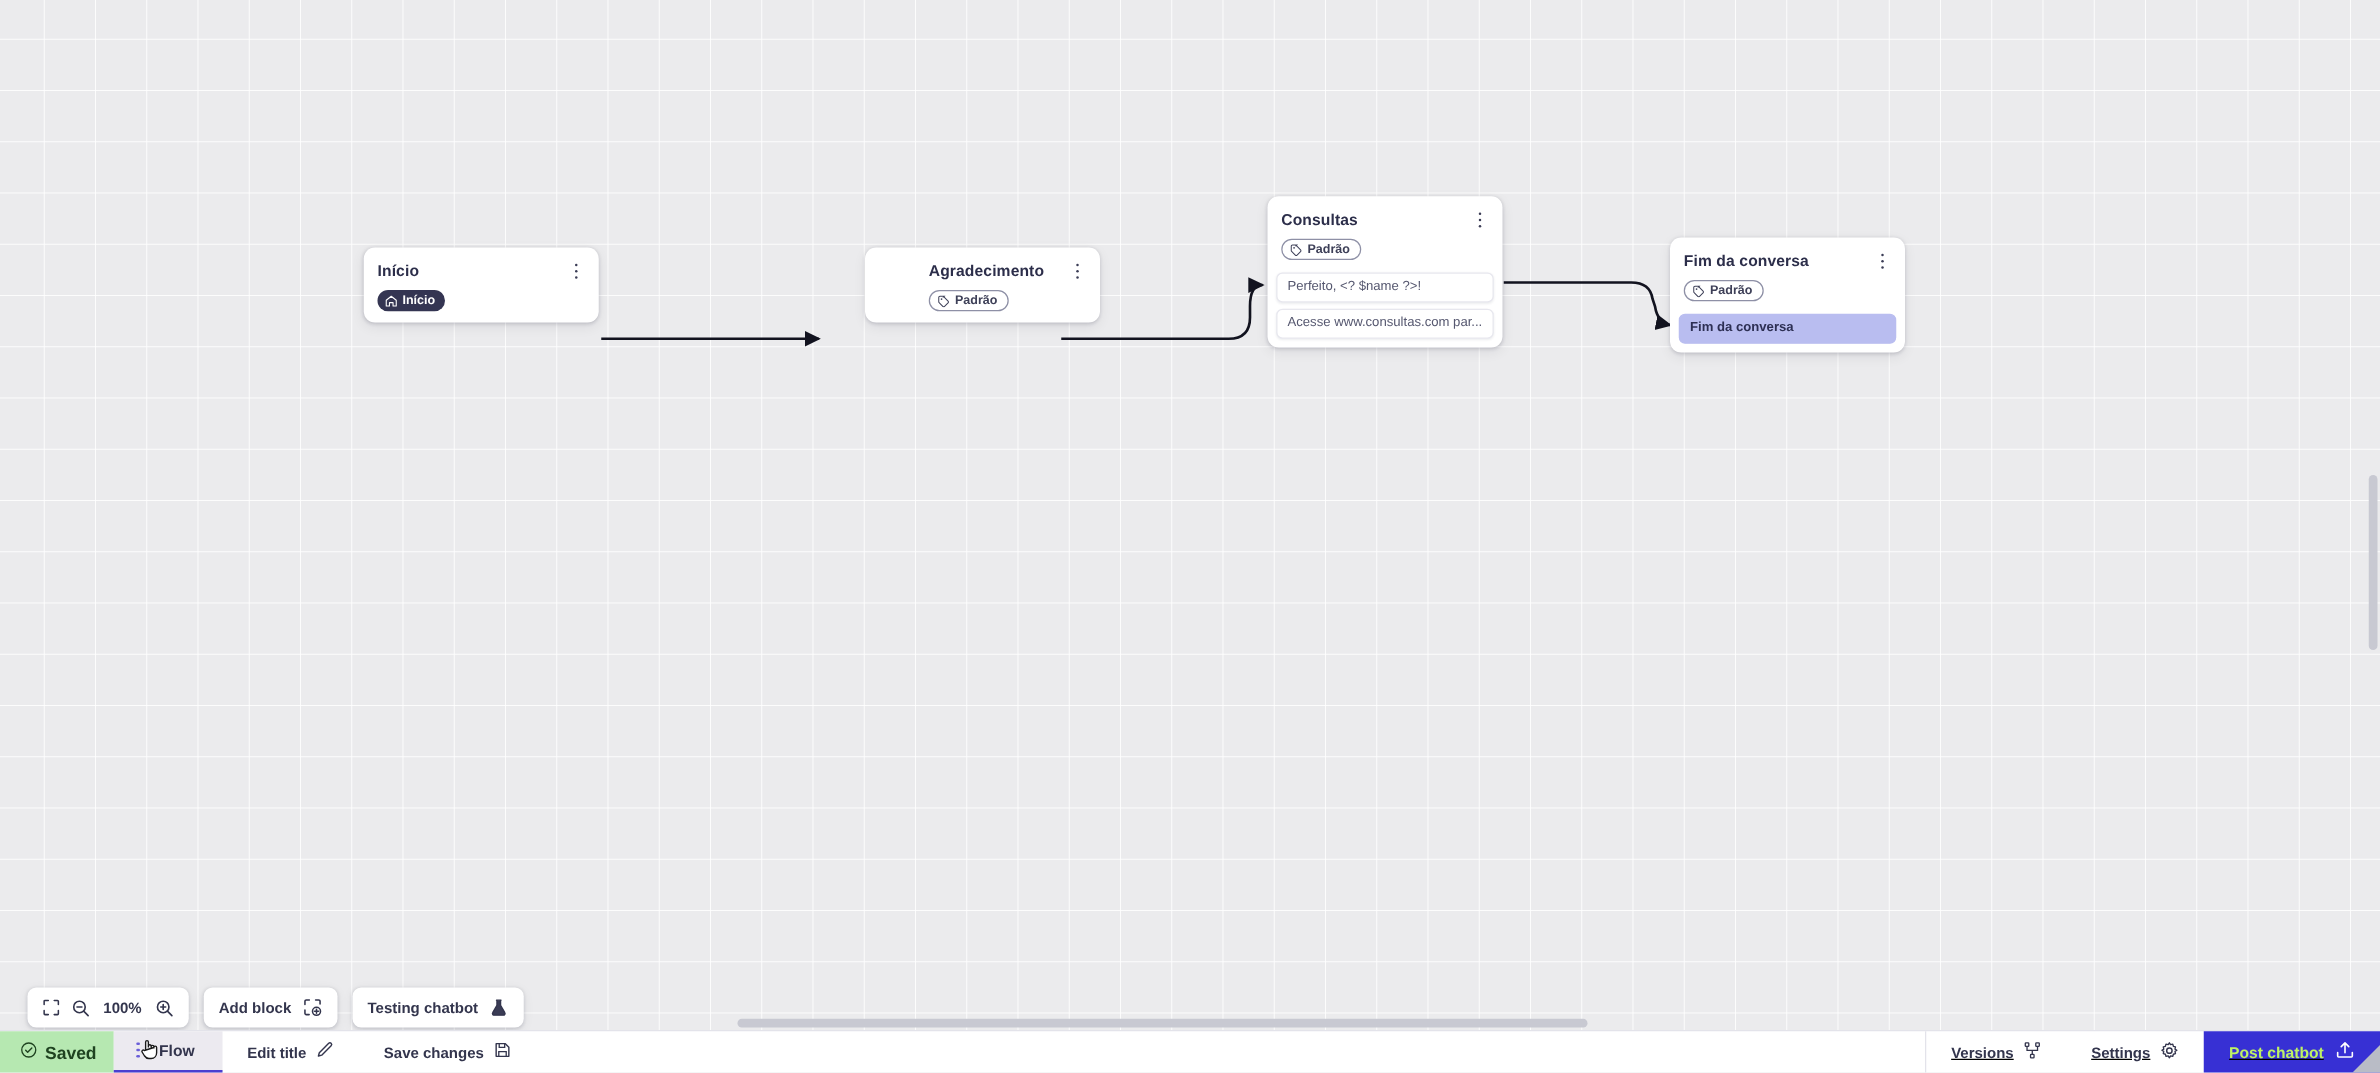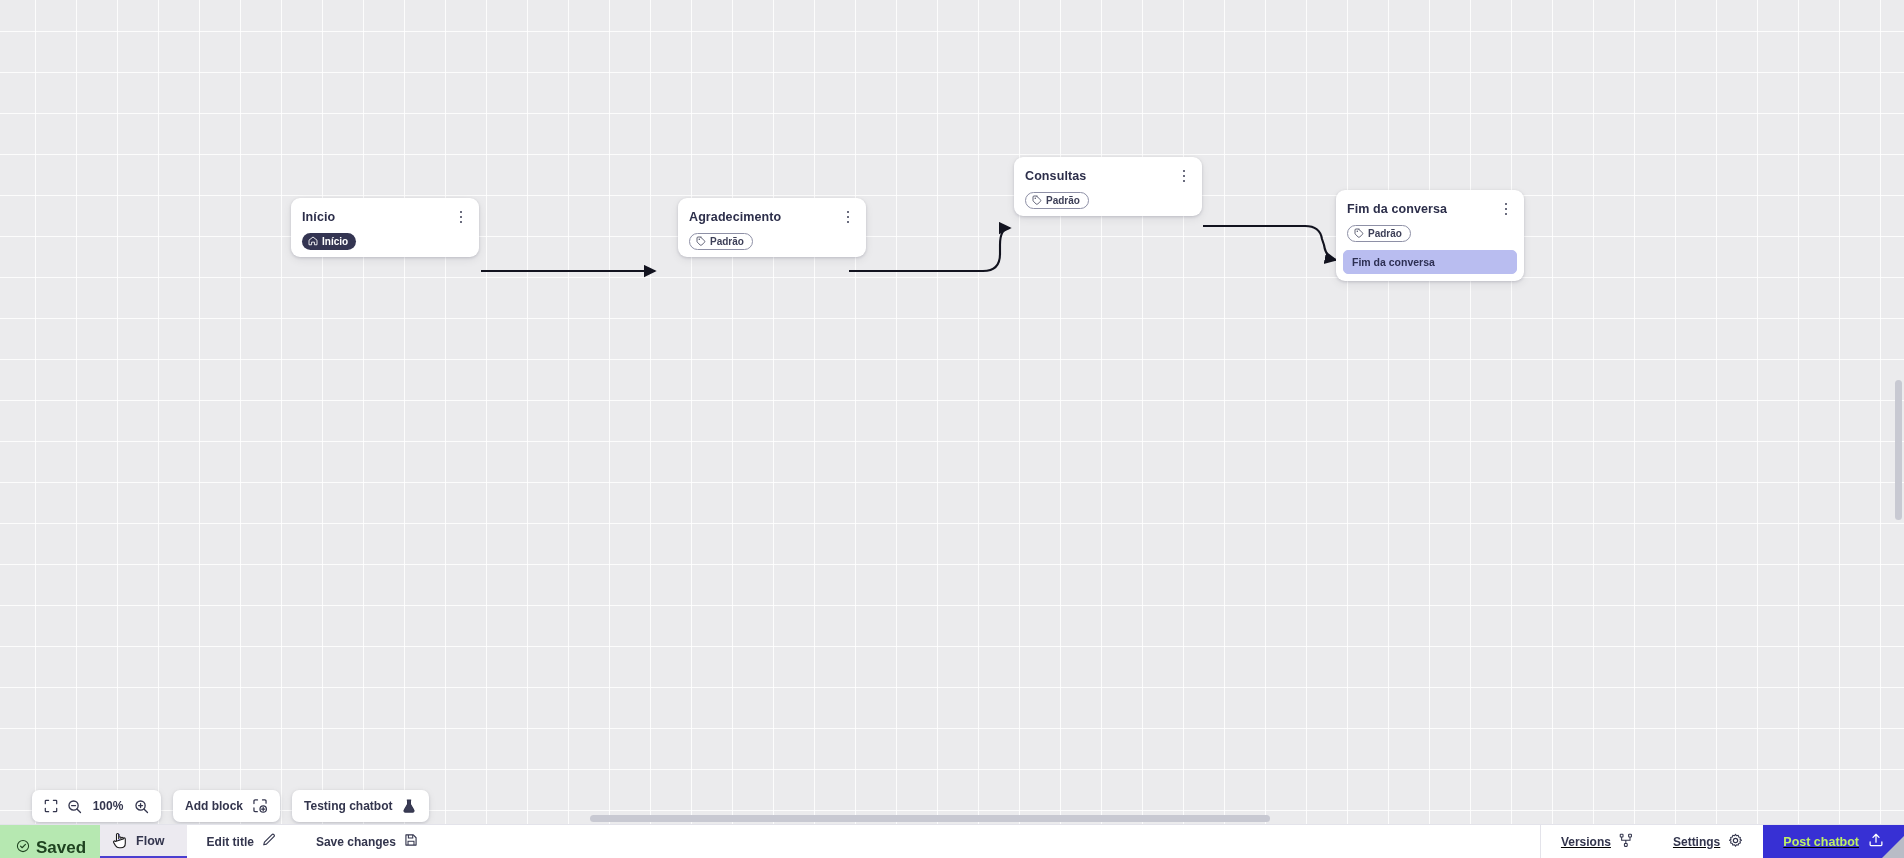--- a/index.html
+++ b/index.html
@@ -95,21 +95,21 @@
     background: #b9bdf0;
     border: 1px solid #b9bdf0;
     color: #2d2f53;
     font-weight: 700;
     box-shadow: none;
   }
 
   
   #toolbar {
     position: absolute;
-    left: 32px; bottom: 36px;
+    left: 22px; bottom: 36px;
     display: flex;
     gap: 12px;
     align-items: center;
     z-index: 20;
   }
   .tool {
     background: #ffffff;
     border-radius: 7px;
     box-shadow: 0 1px 3px rgba(16,20,45,0.14), 0 2px 9px rgba(16,20,45,0.07);
     height: 32px;
@@ -133,23 +133,23 @@
     width: 1904px; height: 34px;
     background: #ffffff;
     border-top: 1px solid #e3e3ea;
     display: flex;
     align-items: stretch;
     z-index: 30;
   }
   .saved-chip {
     background: #b6e8b1;
     color: #1f4320;
-    display: flex; align-items: flex-end; gap: 6px;
+    display: flex; align-items: center; gap: 6px;
     padding: 0 14px 0 16px;
-    font-size: 17px;
+    font-size: 14px;
     font-weight: 600;
   }
   .flow-tab {
     background: #eceaf0;
     display: flex; align-items: center; gap: 10px;
     padding: 0 22px 0 12px;
     font-size: 12.5px; font-weight: 700; color: #33354d;
     border-bottom: 2px solid #4b3fd0;
     position: relative;
     cursor: pointer;
@@ -229,21 +229,21 @@
         <span>
           <svg width="10" height="10" viewBox="0 0 16 16">
               <path d="M8 1.6 1.6 6.7V14h4.1V9.8h4.6V14h4.1V6.7z" fill="none" stroke="#fff" stroke-width="1.4" stroke-linejoin="round"></path>
             </svg>
         </span>
         <span>Início</span>
       </span>
     </div>
   </div>
 
-  <div class="node" style="left:678px; top:198px;">
+  <div class="node" style="left:692px; top:198px;padding-left:40px;">
     <div class="node-head">
       <div class="node-title">Agradecimento</div>
       <div class="kebab">
           <i></i>
           <i></i>
           <i></i>
         </div>
     </div>
     <div class="tag-row">
       <span class="pill default">
@@ -270,20 +270,24 @@
     <div class="tag-row">
       <span class="pill default">
         <span>
           <svg width="10" height="10" viewBox="0 0 16 16">
               <path d="M8.7 1.6H3.2a1.6 1.6 0 0 0-1.6 1.6v5.5c0 .42.17.83.47 1.13l4.7 4.7a1.6 1.6 0 0 0 2.26 0l4.5-4.5a1.6 1.6 0 0 0 0-2.27l-4.7-4.7a1.6 1.6 0 0 0-1.13-.46z" fill="none" stroke="#3e4058" stroke-width="1.3"></path>
               <circle cx="5.2" cy="5.2" r="1.1" fill="#3e4058"></circle>
             </svg>
         </span>
         <span>Padrão</span>
       </span>
+    </div>
+    <div class="msg-list">
+      <div class="msg">Perfeito, &lt;? $name ?&gt;!</div>
+      <div class="msg">Acesse www.consultas.com par...</div>
     </div>
   </div>
 
   <div class="node" style="left:1336px; top:190px;">
     <div class="node-head">
       <div class="node-title">Fim da conversa</div>
       <div class="kebab">
           <i></i>
           <i></i>
           <i></i>

